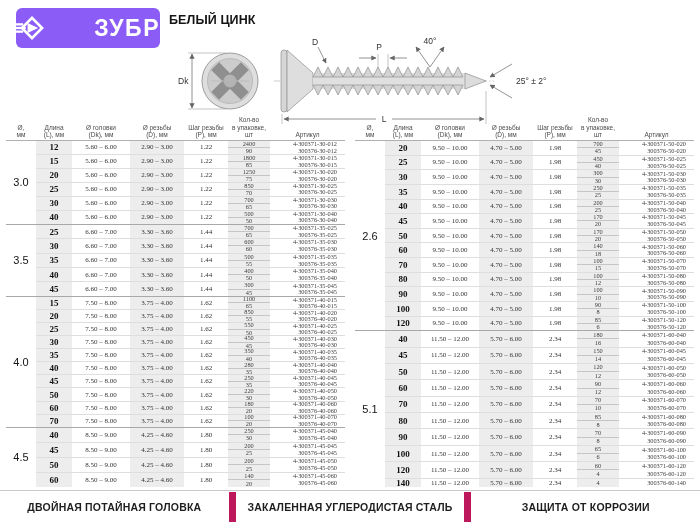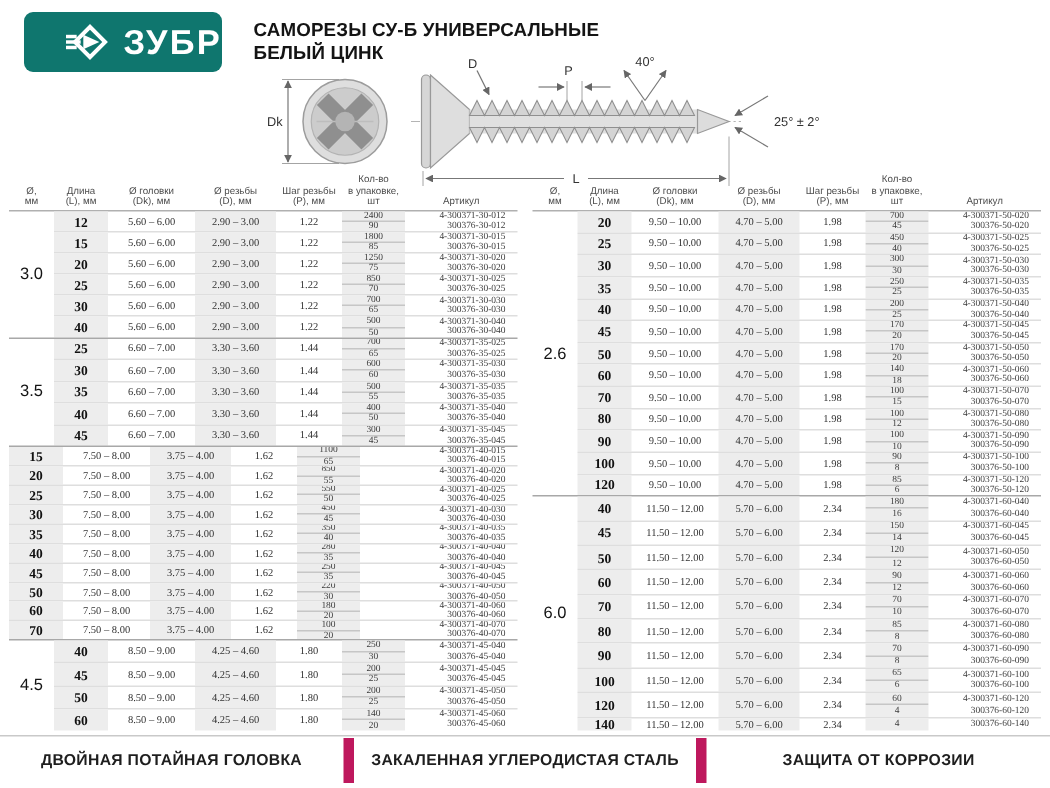--- a/index.html
+++ b/index.html
@@ -2,23 +2,23 @@
 <html><head>
 <meta charset="utf-8">
 <style>
   html,body{margin:0;padding:0;}
   body{
     width:700px;height:525px;position:relative;overflow:hidden;
     background:#ffffff;font-family:"Liberation Sans",sans-serif;
     -webkit-font-smoothing:antialiased;
   }
   .logo{
-    position:absolute;left:16px;top:8px;width:132px;height:40px;
-    background:#0f766e;border-radius:6px;
-    display:flex;align-items:center;justify-content:flex-end;gap:6px;
+    position:absolute;left:16px;top:8px;width:144px;height:40px;
+    background:#8b5cf6;border-radius:6px;
+    display:flex;align-items:center;justify-content:space-between;gap:6px;
   }
   .logo-text{color:#fff;font-weight:bold;font-size:23px;letter-spacing:1.5px;line-height:1;}
   .title{
     position:absolute;left:169px;top:13px;
     font-size:12.5px;font-weight:bold;color:#141414;line-height:15px;letter-spacing:.1px;
   }
   .drawing{position:absolute;left:178px;top:34px;}
   .drawing text{font-family:"Liberation Sans",sans-serif;font-size:8.5px;fill:#333;}
   .dimline{stroke:#777;stroke-width:.8;fill:none;}
   .extline{stroke:#9a9a9a;stroke-width:.6;fill:none;}
@@ -67,21 +67,20 @@
     <rect x="10" y="10" width="16" height="16" transform="rotate(45 18 18)" fill="none" stroke="#ffffff" stroke-width="3"></rect>
     <rect x="0" y="12.6" width="8" height="2.6" fill="#ffffff"></rect>
     <rect x="0" y="16.7" width="11" height="2.6" fill="#ffffff"></rect>
     <rect x="0" y="20.8" width="8" height="2.6" fill="#ffffff"></rect>
     <path d="M13,12.5 L25,18 L13,23.5 Z" fill="#ffffff"></path>
   </svg>
   <span class="logo-text">ЗУБР</span>
 </div>
 
 <div class="title">
-  <div>САМОРЕЗЫ СУ-Б УНИВЕРСАЛЬНЫЕ</div>
   <div>БЕЛЫЙ ЦИНК</div>
 </div>
 
 <svg class="drawing" width="520" height="92" viewBox="0 0 520 92">
   <defs>
     <marker id="arr" viewBox="0 0 10 10" refX="9" refY="5" markerWidth="6.5" markerHeight="6.5" orient="auto-start-reverse">
       <path d="M0,0 L10,5 L0,10 Z" fill="#666"></path>
     </marker>
   </defs>
 
@@ -326,20 +325,21 @@
                 <div class="sub">45</div>
               </div>
               <div class="c stack art">
                 <div class="sub">4-300371-35-045</div>
                 <div class="sub">300376-35-045</div>
               </div>
             </div>
           </div>
         </div>
         <div class="grp" style="flex-grow: 10;">
+          <div class="gd">4.0</div>
           <div class="grows">
             <div class="row">
               <div class="c len shade">15</div>
               <div class="c">7.50 – 8.00</div>
               <div class="c shade">3.75 – 4.00</div>
               <div class="c">1.62</div>
               <div class="c shade stack qty">
                 <div class="sub sub1">1100</div>
                 <div class="sub">65</div>
               </div>
@@ -752,21 +752,21 @@
                 <div class="sub">6</div>
               </div>
               <div class="c stack art">
                 <div class="sub">4-300371-50-120</div>
                 <div class="sub">300376-50-120</div>
               </div>
             </div>
           </div>
         </div>
         <div class="grp" style="flex-grow: 10.55;">
-          <div class="gd">6.0</div>
+          <div class="gd">5.1</div>
           <div class="grows">
             <div class="row">
               <div class="c len shade">40</div>
               <div class="c">11.50 – 12.00</div>
               <div class="c shade">5.70 – 6.00</div>
               <div class="c">2.34</div>
               <div class="c shade stack qty">
                 <div class="sub sub1">180</div>
                 <div class="sub">16</div>
               </div>

